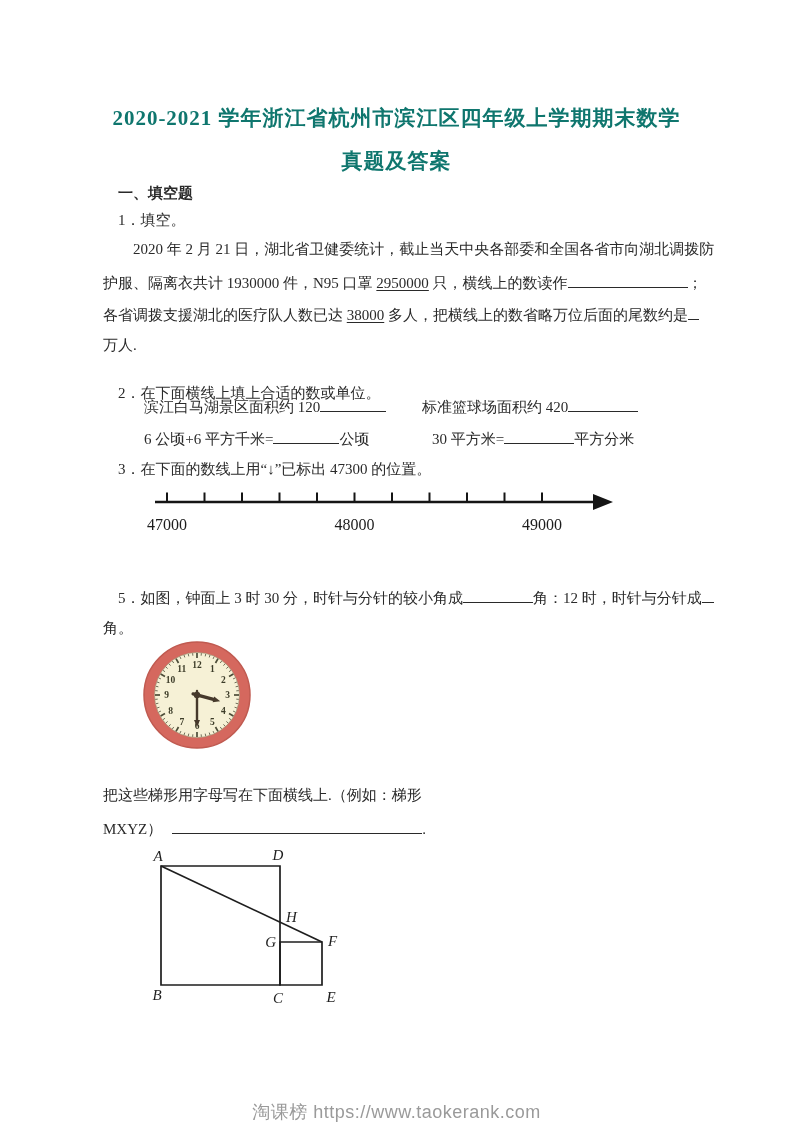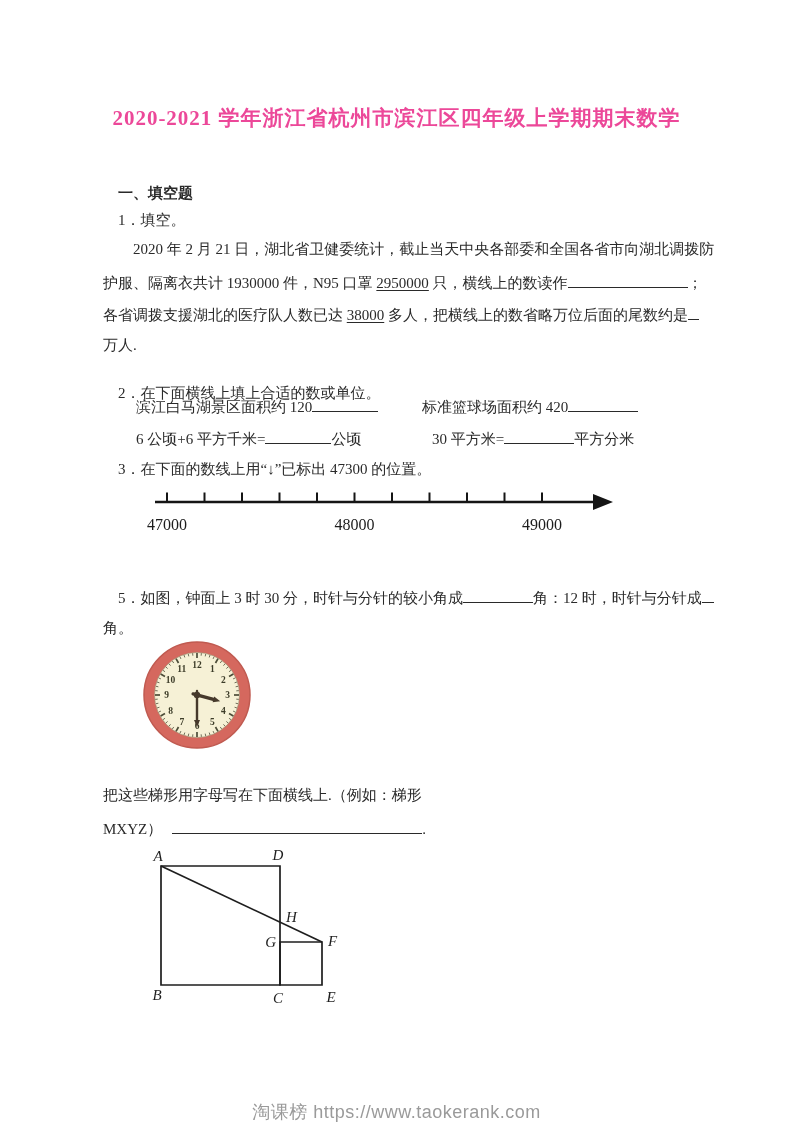--- a/index.html
+++ b/index.html
@@ -3,50 +3,51 @@
 <meta charset="utf-8">
 <style>
   html,body{margin:0;padding:0;background:#ffffff;}
   .page{
     position:relative;width:793px;height:1122px;background:#ffffff;overflow:hidden;
     font-family:"Liberation Serif","DejaVu Serif",serif;
     font-size:15px;color:#2a2a2a;
   }
   .title{
     position:absolute;top:97px;left:0;width:100%;text-align:center;
-    font-weight:bold;font-size:21px;line-height:43px;color:#ec4899;letter-spacing:1px;
+    font-weight:bold;font-size:21px;line-height:43px;color:#0f766e;letter-spacing:1px;
   }
   .abs{position:absolute;left:118px;white-space:nowrap;line-height:19px;}
   .out{left:103px;}
   .ind{left:133px;}
   .bold{font-weight:bold;}
   .blank{
     display:inline-block;height:15px;vertical-align:baseline;
     border-bottom:1.4px solid #2a2a2a;
   }
   .uword{text-decoration:underline;text-underline-offset:2px;}
   .c2{position:absolute;top:0;left:304px;white-space:nowrap;}
   .c2b{position:absolute;top:0;left:314px;white-space:nowrap;}
-  .c1pad{margin-left:18px;}
+  .c1pad{margin-left:26px;}
   svg{position:absolute;overflow:visible;}
   .shape{fill:none;stroke:#1e1e1e;stroke-width:1.7px;}
   .flabel{font-family:"Liberation Serif","DejaVu Serif",serif;font-style:italic;font-size:15px;fill:#1e1e1e;}
   .nl-label{font-family:"Liberation Serif","DejaVu Serif",serif;font-size:16px;fill:#1c1c1c;}
   .footer{
     position:absolute;top:1100px;left:0;width:100%;text-align:center;
     font-family:"Liberation Sans","DejaVu Sans",sans-serif;font-size:18px;color:#9a9a9a;letter-spacing:0.5px;
   }
 </style>
 </head>
 <body>
 
 <div class="page">
 
   <div class="title">
     <div>2020-2021 学年浙江省杭州市滨江区四年级上学期期末数学</div>
+    <div>真题及答案</div>
   </div>
 
   <div class="abs bold" style="top:184px">一、填空题</div>
 
   <div class="abs" style="top:211px">1．填空。</div>
 
   <div class="abs ind" style="top:240px">2020 年 2 月 21 日，湖北省卫健委统计，截止当天中央各部委和全国各省市向湖北调拨防</div>
 
   <div class="abs out" style="top:272px"><span>护服、隔离衣共计 1930000 件，N95 口罩 </span><span class="uword">2950000</span><span> 只，横线上的数读作</span><span class="blank" style="width:120px"></span><span>；</span></div>
 

